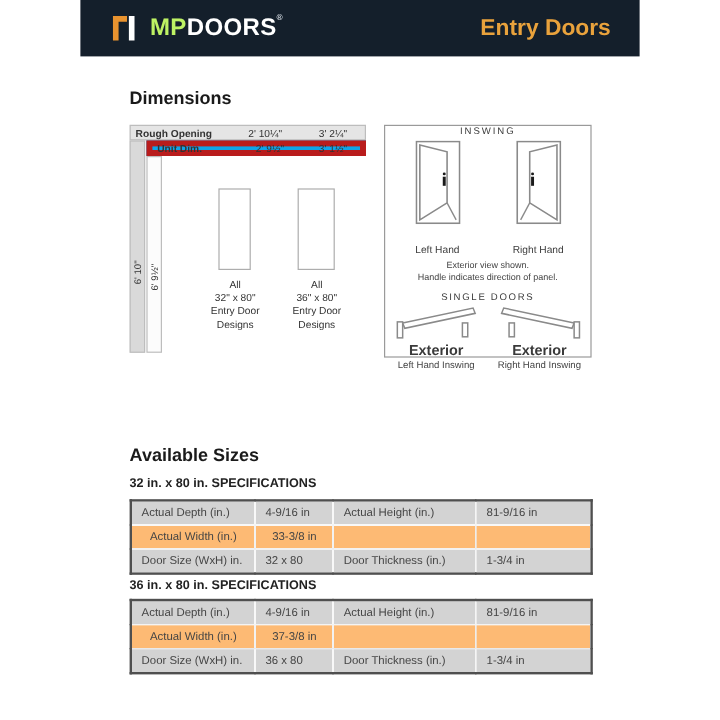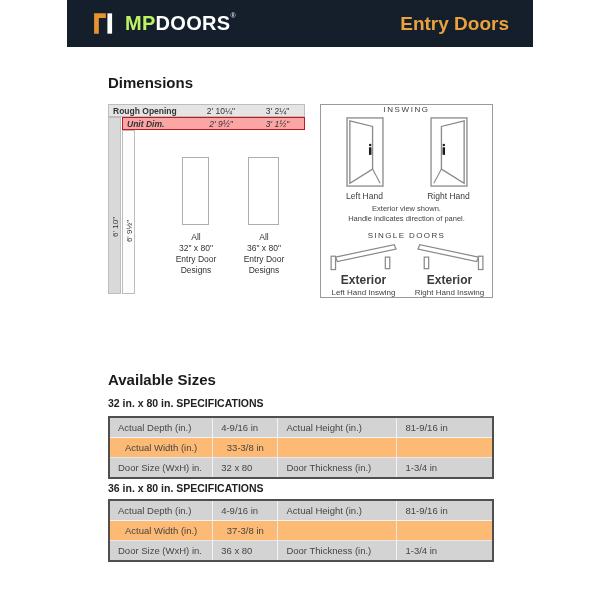--- a/index.html
+++ b/index.html
@@ -22,21 +22,21 @@
   .banner-title { color:#e9a23c; font-size:19px; font-weight:bold; }
 
   
   .h-dimensions { position:absolute; left:108px; top:74px; font-size:15px; font-weight:bold; color:#1a1a1a; }
   .h-available  { position:absolute; left:108px; top:371px; font-size:15px; font-weight:bold; color:#1a1a1a; }
 
   
   .dim-diagram { position:absolute; left:103px; top:104px; width:205px; height:196px; }
   .dim-diagram .bar { position:absolute; box-sizing:border-box; display:flex; align-items:center; font-size:8.5px; color:#333; }
   .bar-rough { left:5px; top:0; width:197px; height:13px; background:#e5e5e5; border:1px solid #bdbdbd; }
-  .bar-unit  { left:19px; top:13px; width:183px; height:13px; background:#fca5a5; border:1px solid #b91c1c;font-style:italic; }
+  .bar-unit  { left:19px; top:13px; width:183px; height:13px; background:#0ea5e9; border:5px solid #b91c1c; }
   .bar .blabel { font-weight:bold; padding-left:4px; }
   .bar-rough .blabel { width:78px; }
   .bar-unit  .blabel { width:64px; }
   .bar .bval1 { width:60px; text-align:center; }
   .bar .bval2 { flex:1; text-align:center; }
   .vbar { position:absolute; box-sizing:border-box; }
   .vbar-rough { left:5px; top:13px; width:13px; height:177px; background:#d9d9d9; border:1px solid #bdbdbd; }
   .vbar-unit  { left:19px; top:26px; width:13px; height:164px; background:#fcfcfc; border:1px solid #bdbdbd; }
   .vlabel { position:absolute; left:50%; top:62%; transform:translate(-50%,-50%) rotate(-90deg);
             white-space:nowrap; font-size:8px; color:#333; }
@@ -48,21 +48,21 @@
   .dim-door-label1 { left:57px; } .dim-door-label2 { left:125px; }
   .dim-door-label span { display:block; }
 
   
   .swing-box { position:absolute; left:320px; top:104px; width:173px; height:194px;
                border:1px solid #9a9a9a; box-sizing:border-box; text-align:center; color:#3c3c3c; }
   .inswing-title { margin-top:0; font-size:8px; letter-spacing:1.6px; }
   .elev-row { display:flex; justify-content:center; gap:22px; margin-top:3px; }
   .elev-col { width:62px; }
   .elev-col svg { display:block; margin:0 auto; }
-  .hand-label { font-size:8.5px; margin-top:4px; }
+  .hand-label { font-size:8.5px; margin-top:16px; }
   .swing-note { font-size:7.5px; line-height:10px; margin-top:3px; color:#444; }
   .single-title { font-size:8px; letter-spacing:1.4px; margin-top:7px; }
   .plan-row { display:flex; justify-content:center; gap:6px; margin-top:2px; }
   .plan-col { width:80px; }
   .plan-col svg { display:block; margin:0 auto; }
   .ext-label { font-size:12px; font-weight:bold; color:#3a3a3a; margin-top:-1px; }
   .ext-sub { font-size:8px; color:#444; margin-top:1px; }
   .diagram-stroke { fill:#ffffff; stroke:#8a8a8a; stroke-width:1.4; }
   .diagram-line { stroke:#8a8a8a; stroke-width:1.2; fill:none; }
   .handle-mark { fill:#1a1a1a; }

